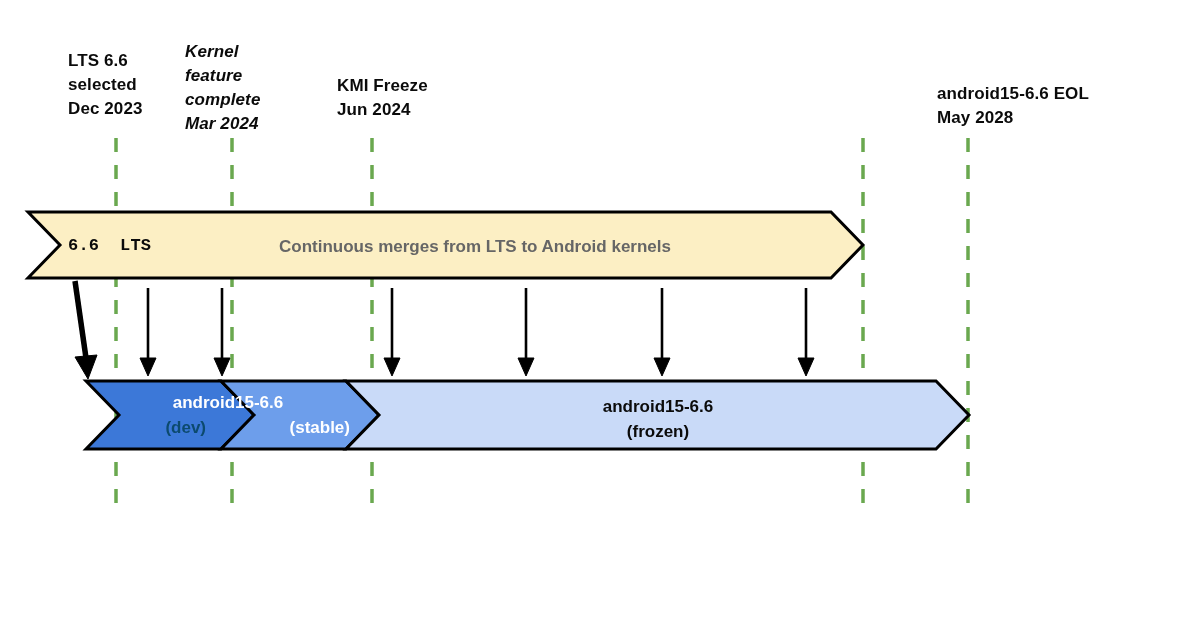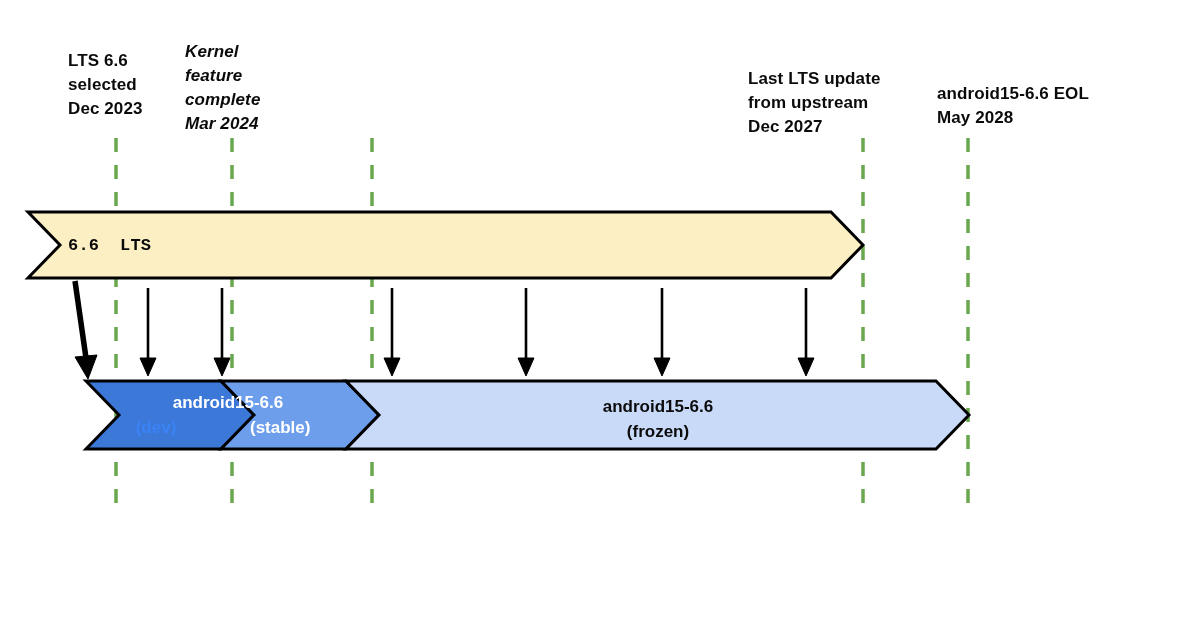--- a/index.html
+++ b/index.html
@@ -22,22 +22,22 @@
   .prespace { white-space: pre; font-family: Liberation Mono, monospace; }
   .milestone-label { line-height: 24px; letter-spacing: 0.1px; }
   .m1 { left: 55px;  top: 49px; margin-left: 13px; }
   .m2 { left: 185px; top: 40px; font-style: italic; }
   .m3 { left: 337px; top: 74px; }
   .m4 { left: 748px; top: 67px; }
   .m5 { left: 937px; top: 82px; }
   .lts-version { left: 68px; top: 236px; line-height: 19px; letter-spacing: 0.2px; }
   .lts-merge   { left: 260px; top: 237px; width: 430px; text-align: center; color: #666666; }
   .branch-name { left: 128px; top: 393px; width: 200px; text-align: center; color: #ffffff; }
-  .branch-dev  { left: 106px; top: 418px; width: 100px; text-align: center; color: #3b82f6; }
-  .branch-stable { left: 250px; top: 418px; width: 100px; text-align: left; color: #ffffff; }
+  .branch-dev  { left: 106px; top: 418px; width: 100px; text-align: right; color: #0c4a6e; }
+  .branch-stable { left: 250px; top: 418px; width: 100px; text-align: right; color: #ffffff; }
   .branch-frozen { left: 460px; top: 394px; width: 396px; text-align: center; line-height: 25px; }
 </style>
 </head>
 <body>
 
 <div class="canvas">
 
   <svg class="layer-svg" width="1193" height="626" viewBox="0 0 1193 626">
 
     <g>
@@ -88,27 +88,27 @@
     <polygon points="346,381 936,381 969,415 936,449 346,449 379,415" stroke="#000000" stroke-width="3" stroke-linejoin="miter" fill="#c9daf8"></polygon>
   </svg>
 
   <div class="txt milestone-label prelines m1">LTS 6.6
 selected
 Dec 2023</div>
   <div class="txt milestone-label prelines m2">Kernel
 feature
 complete
 Mar 2024</div>
-  <div class="txt milestone-label prelines m4">Last LTS update
-from upstream
-Dec 2027</div>
+  <div class="txt milestone-label prelines m3">KMI Freeze
+Jun 2024</div>
   <div class="txt milestone-label prelines m5">android15-6.6 EOL
 May 2028</div>
 
   <div class="txt prespace lts-version">6.6  LTS</div>
+  <div class="txt lts-merge">Continuous merges from LTS to Android kernels</div>
 
   <div class="txt branch-name">android15-6.6</div>
   <div class="txt branch-dev">(dev)</div>
   <div class="txt branch-stable">(stable)</div>
   <div class="txt branch-frozen prelines">android15-6.6
 (frozen)</div>
 
 </div>
 
 </body></html>

